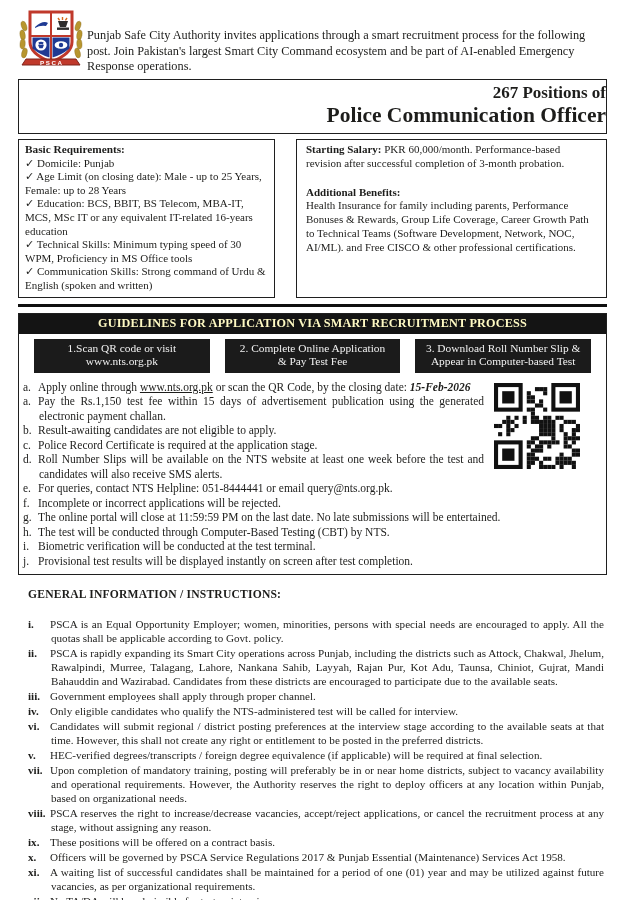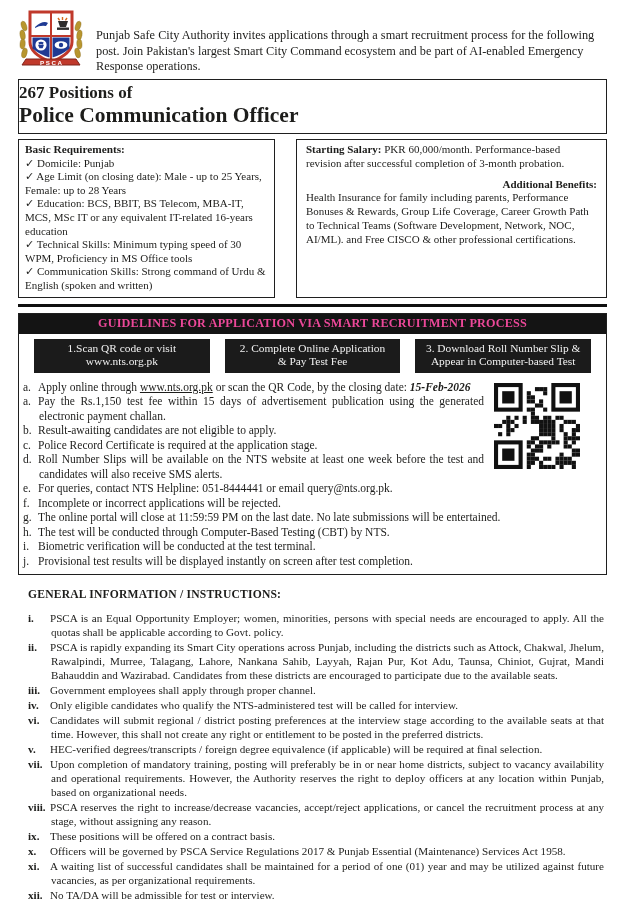--- a/index.html
+++ b/index.html
@@ -6,53 +6,53 @@
   html,body { width:618px; height:900px; }
   body {
     background:#ffffff;
     font-family:"Liberation Serif", serif;
     color:#1d1d1b;
     overflow:hidden;
   }
   .page { padding:8px 11px 0 18px; }
 
   
-  .header { display:flex; gap:12px; }
+  .header { display:flex; gap:3px; }
   .logo-wrap { width:66px; flex:0 0 66px; }
   .intro {
     font-size:12.3px; line-height:15.6px;
     padding-top:20px; padding-right:2px;
   }
 
   
   .title-box {
     border:1.5px solid #1f1f1f;
-    text-align:left;
+    text-align:right;
     margin-top:3px;
     padding:3px 0 5px;
   }
   .title-line1 { font-weight:bold; font-size:17px; }
   .title-line2 { font-weight:bold; font-size:21.5px; }
 
   
   .cols { display:flex; gap:21px; margin-top:5px; }
   .box { border:1.6px solid #1f1f1f; min-height:146px; }
   .box-left { width:257px; flex:0 0 257px; padding:3px 6px 4px; font-size:11px; line-height:13.6px; }
   .box-right { flex:1; padding:3px 9px 4px; font-size:11px; line-height:13.8px; }
   .box-heading { font-weight:bold; font-size:11.3px; }
   .req-item { }
-  .benefits-heading { font-weight:bold; margin-top:7px;text-align:right; }
+  .benefits-heading { font-weight:bold; margin-top:15px; }
   .salary-label { font-weight:bold; }
 
   .thick-rule { border:none; border-top:3.5px solid #0f0f0f; margin:6px 0 6px; }
 
   
   .guide-box { border:1.6px solid #1f1f1f; }
   .guide-bar {
-    background:#141414; color:#ec4899;
+    background:#141414; color:#fef9c3;
     font-weight:bold; font-size:12.2px;
     text-align:center; padding:2px 0 3px;
     letter-spacing:.2px;
   }
   .steps { display:flex; gap:15px; padding:5px 15px 3px;font-family:Liberation Serif, serif; }
   .step {
     flex:1; background:#1b1b1b; color:#f2f2f2;
     text-align:center; font-size:11.4px; line-height:13.6px;
     padding:3px 4px 4px;
   }
@@ -61,21 +61,21 @@
     float:right; width:86px; height:86px;
     margin:3px 19px 6px 10px;
   }
   .g-item { padding-left:16px; text-indent:-16px; text-align:justify; }
   .g-marker { display:inline-block; width:15px; text-indent:0; }
   .g-link { text-decoration:underline; }
   .g-date { font-weight:bold;font-style:italic; }
 
   
   .general { margin-top:13px; padding:0 3px 0 10px; }
-  .general-heading { font-weight:bold; font-size:11.6px; margin-bottom:11px; letter-spacing:.2px;font-family:Liberation Serif, serif; }
+  .general-heading { font-weight:bold; font-size:11.6px; margin-bottom:17px; letter-spacing:.2px;font-family:Liberation Serif, serif; }
   .gi-item {
     padding-left:23px; text-indent:-23px;
     font-size:11.1px; line-height:13.7px;
     text-align:justify; margin-bottom:1.5px;
   }
   .gi-marker { display:inline-block; width:22px; text-indent:0; font-weight:bold; }
 </style>
 </head>
 <body>
 

